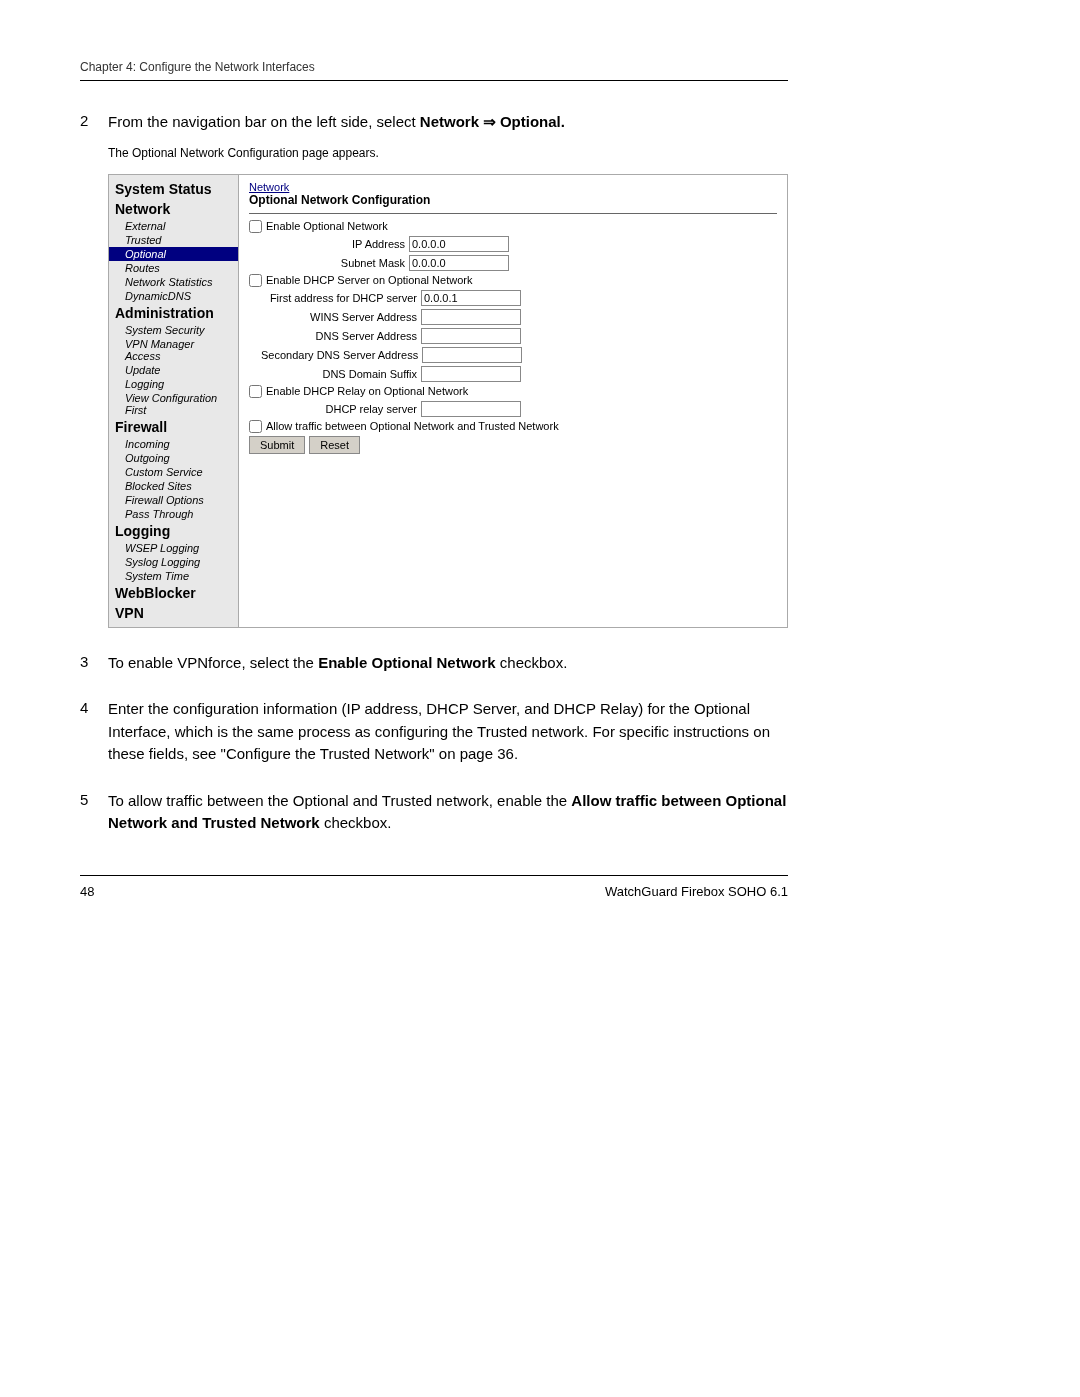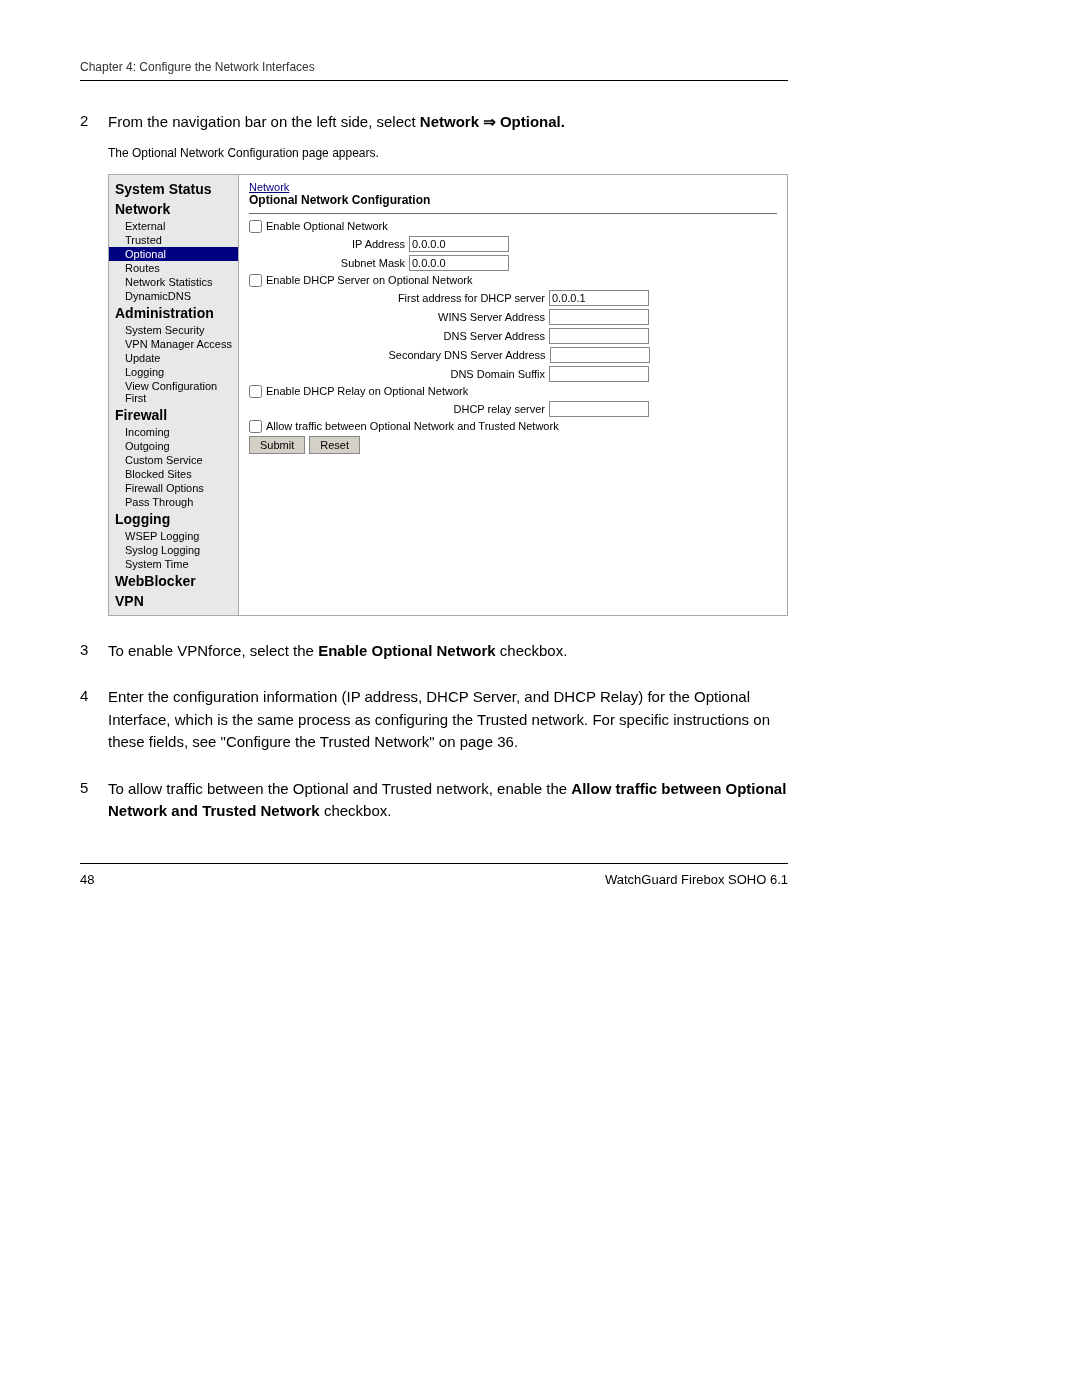--- a/index.html
+++ b/index.html
@@ -94,20 +94,21 @@
       font-size: 14px;
       padding: 2px 6px;
       color: #000;
     }
 
     .nav-item {
       font-size: 11px;
       padding: 1px 6px 1px 16px;
       color: #000;
       cursor: default;
+      font-style: italic;
     }
 
     .nav-item.selected {
       background: #000080;
       color: #fff;
     }
 
     
     .main-content {
       flex: 1;
@@ -161,21 +162,20 @@
       margin-bottom: 3px;
       font-size: 11px;
     }
 
     .form-checkbox-row input[type="checkbox"] {
       margin-right: 4px;
     }
 
     .indent-row {
       padding-left: 12px;
-      justify-content: center;
     }
 
     .submit-area {
       display: flex;
       gap: 4px;
     }
 
     .submit-area button {
       font-size: 11px;
       padding: 2px 10px;

